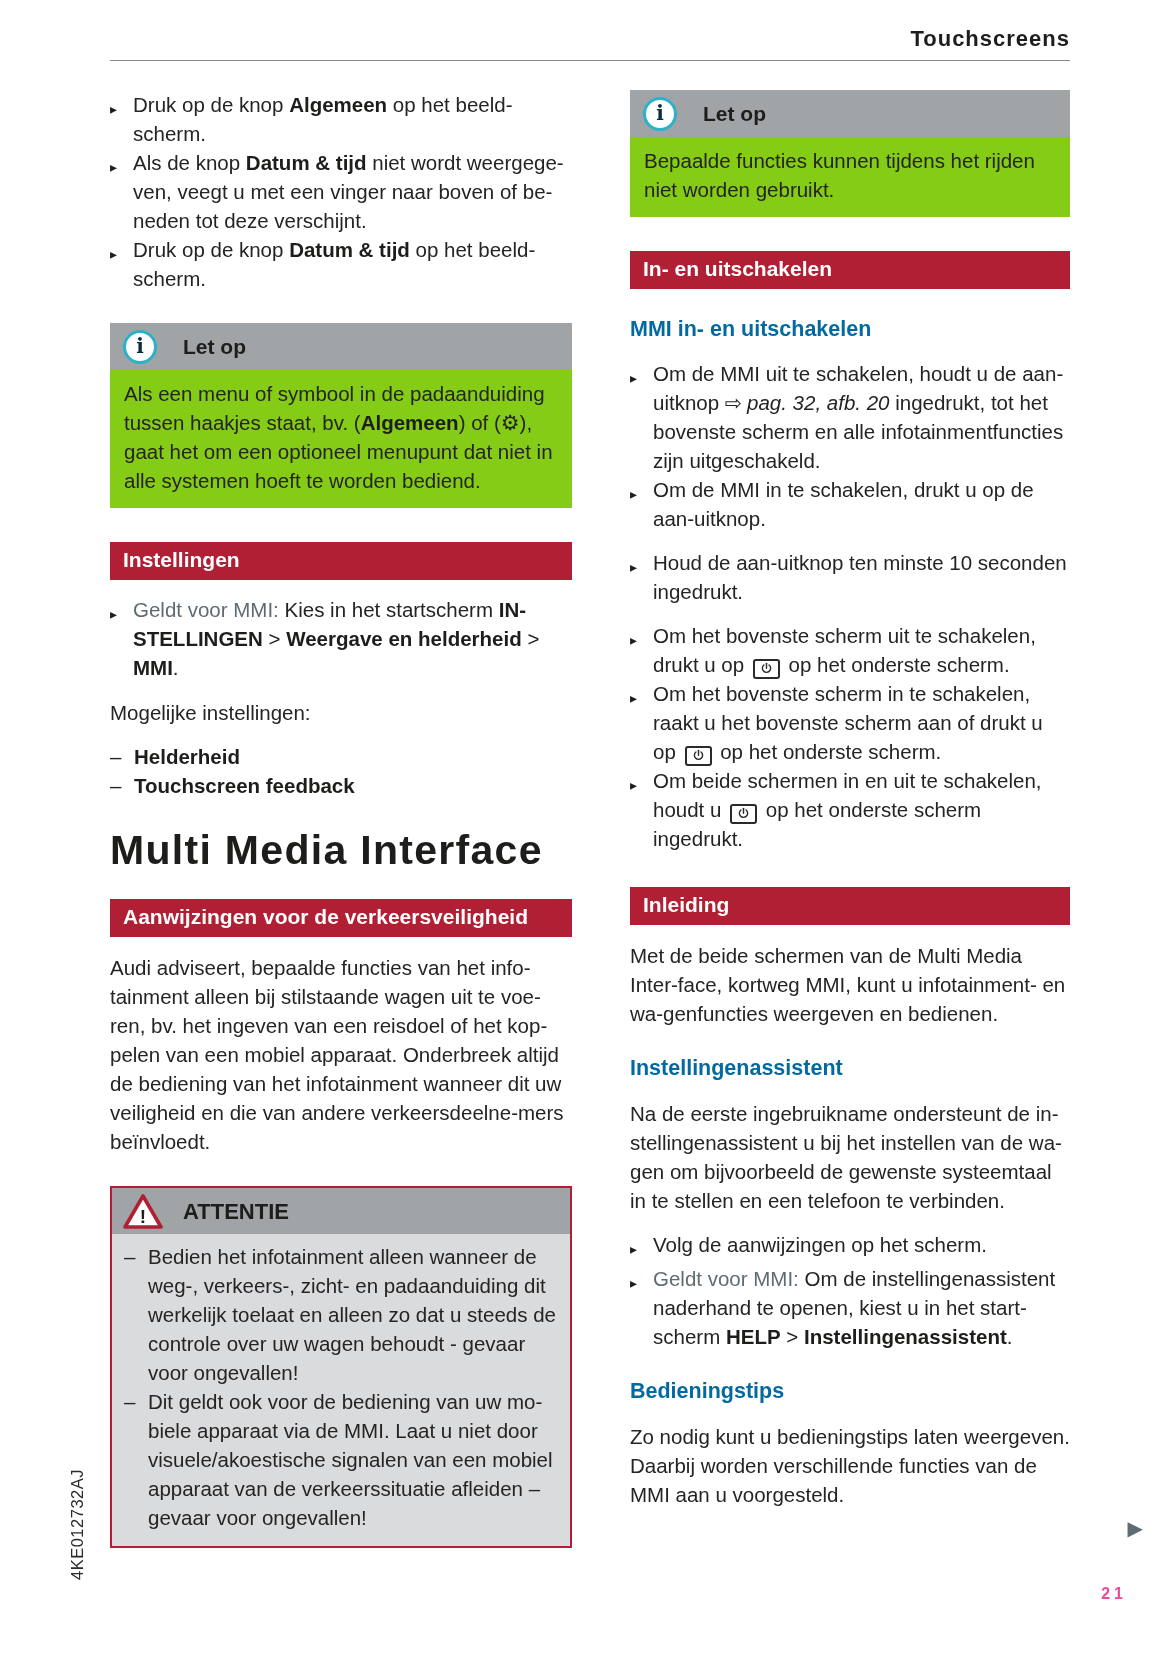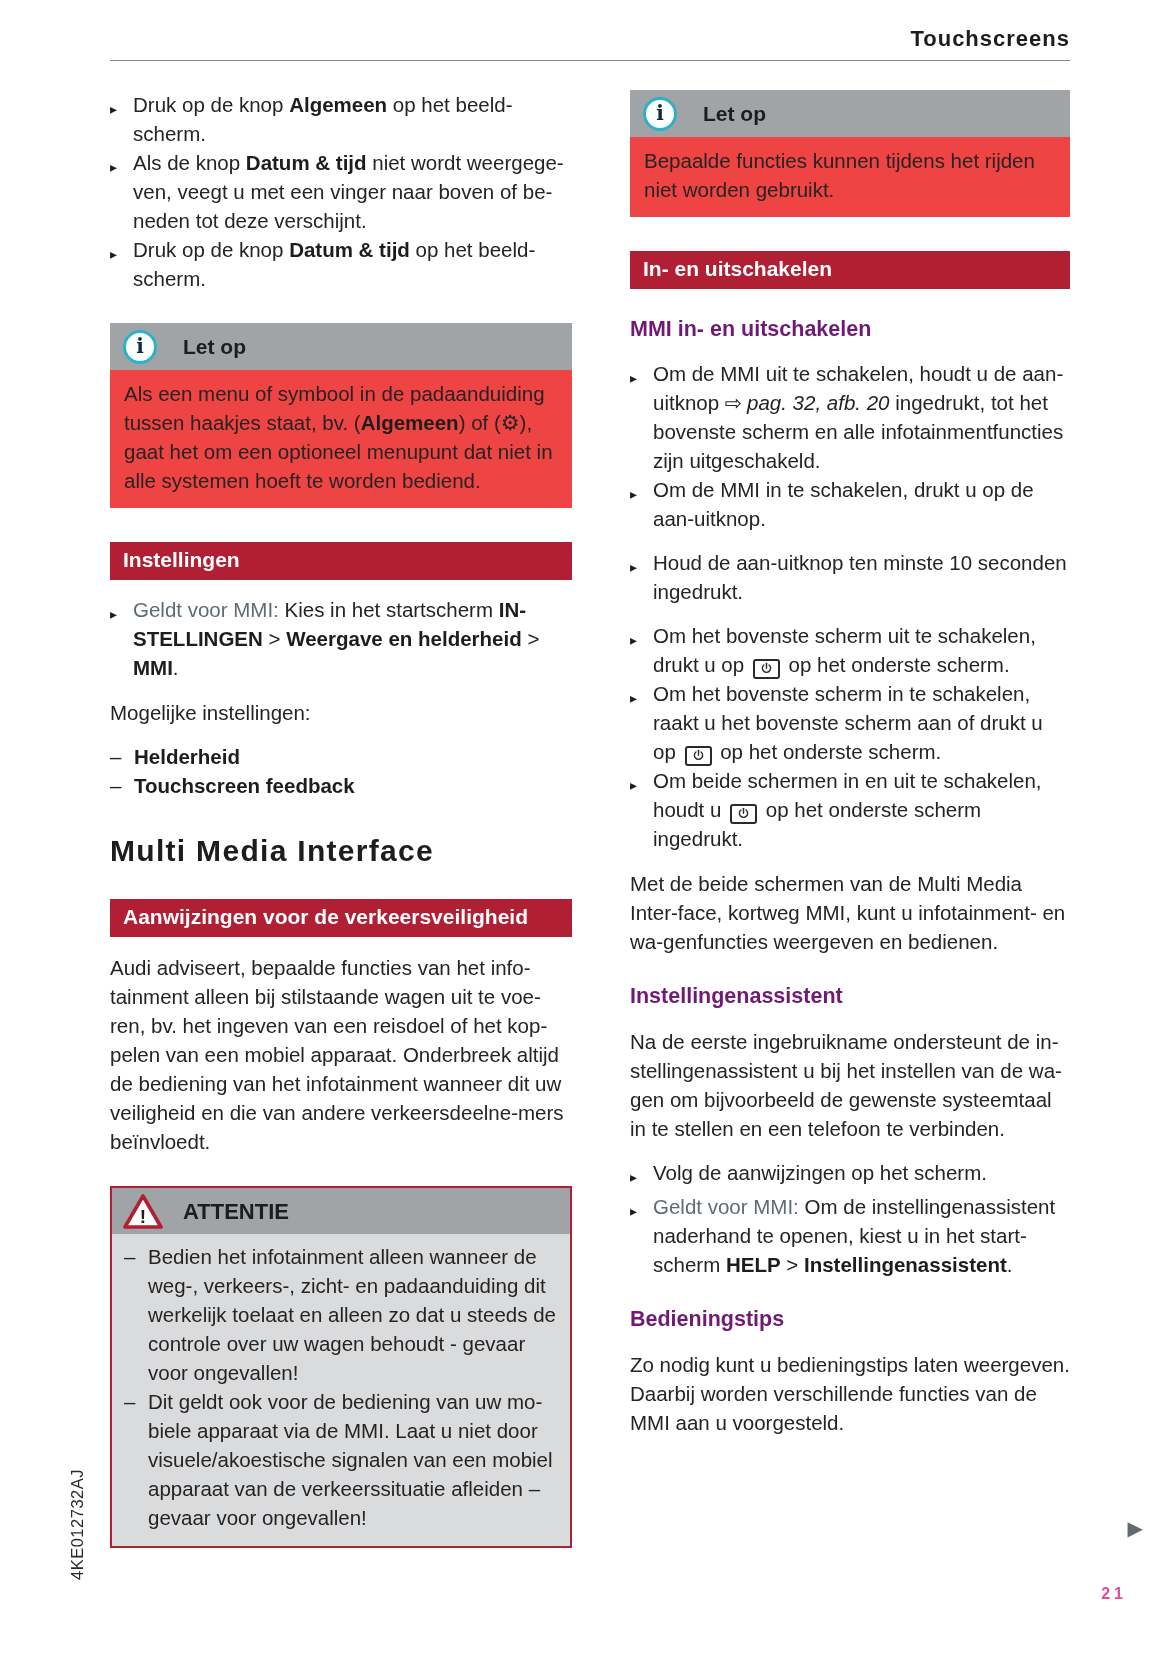--- a/index.html
+++ b/index.html
@@ -31,31 +31,31 @@
   .bul{display:flex;}
   .bul .mk{flex:0 0 23px;font-size:14px;padding-top:5px;color:#1d1d1b;}
   .bul .bd{flex:1;}
   .dash-list{margin-top:15px;}
   .dash{display:flex;}
   .dash .mk{flex:0 0 24px;}
   
   .banner{background:#b01f33;color:#fff;font-weight:700;font-size:21px;
           padding:3px 10px 6px 13px;margin-top:34px;}
   
-  .sub{font-weight:700;font-size:21.5px;color:#701a75;margin-top:26px;}
-  .h1{font-size:30px;font-weight:700;letter-spacing:1.3px;color:#1d1d1b;margin-top:36px;}
+  .sub{font-weight:700;font-size:21.5px;color:#0369a1;margin-top:26px;}
+  .h1{font-size:41px;font-weight:700;letter-spacing:1.3px;color:#1d1d1b;margin-top:36px;}
   .para{margin-top:16px;}
   
   .note{margin-top:30px;}
   .note-h{background:#a0a4a7;height:47px;display:flex;align-items:center;padding-left:13px;}
   .info-ic{width:34px;height:34px;box-sizing:border-box;border:3.5px solid #2bb2c8;border-radius:50%;
            background:#fff;display:flex;align-items:center;justify-content:center;
            font-family:"DejaVu Serif",serif;font-weight:700;font-size:20px;color:#0c2d3d;}
   .note-t{margin-left:26px;font-weight:700;font-size:21px;color:#1d1d1b;}
-  .note-b{background:#ef4444;padding:9px 14px 13px;}
+  .note-b{background:#84cc16;padding:9px 14px 13px;}
   
   .warn{border:2px solid #b01f33;margin-top:30px;}
   .warn-h{background:#a0a4a7;height:46px;display:flex;align-items:center;padding-left:11px;}
   .warn-t{margin-left:20px;font-weight:700;font-size:22px;color:#1d1d1b;}
   .warn-b{background:#dadbdc;padding:8px 12px 14px;}
   
   .gear{font-size:21px;}
   .ra{margin-right:5px;}
   .pwr{display:inline-flex;align-items:center;justify-content:center;
        width:27px;height:20px;box-sizing:border-box;border:2px solid #2a2a2a;border-radius:3px;
@@ -194,20 +194,21 @@
           <div class="bul">
             <span class="mk">▸</span>
             <span class="bd"><span>Om beide schermen in en uit te schakelen, houdt u </span><span class="pwr">
                 <svg viewBox="0 0 24 24" fill="none" stroke="#2a2a2a" stroke-width="2.6" stroke-linecap="round">
                   <path d="M12 2.5v9"></path>
                   <path d="M7.3 5.6a7.6 7.6 0 1 0 9.4 0"></path>
                 </svg>
               </span><span> op het onderste scherm ingedrukt.</span></span>
           </div>
         </div>
+        <div class="banner">Inleiding</div>
         <div class="para"><span>Met de beide schermen van de Multi Media Inter-face, kortweg MMI, kunt u infotainment- en wa-genfuncties weergeven en bedienen.</span></div>
         <div class="sub">Instellingenassistent</div>
         <div class="para"><span>Na de eerste ingebruikname ondersteunt de in-stellingenassistent u bij het instellen van de wa-gen om bijvoorbeeld de gewenste systeemtaal in te stellen en een telefoon te verbinden.</span></div>
         <div class="bul-list">
           <div class="bul">
             <span class="mk">▸</span>
             <span class="bd"><span>Volg de aanwijzingen op het scherm.</span></span>
           </div>
           <div class="bul">
             <span class="mk">▸</span>

